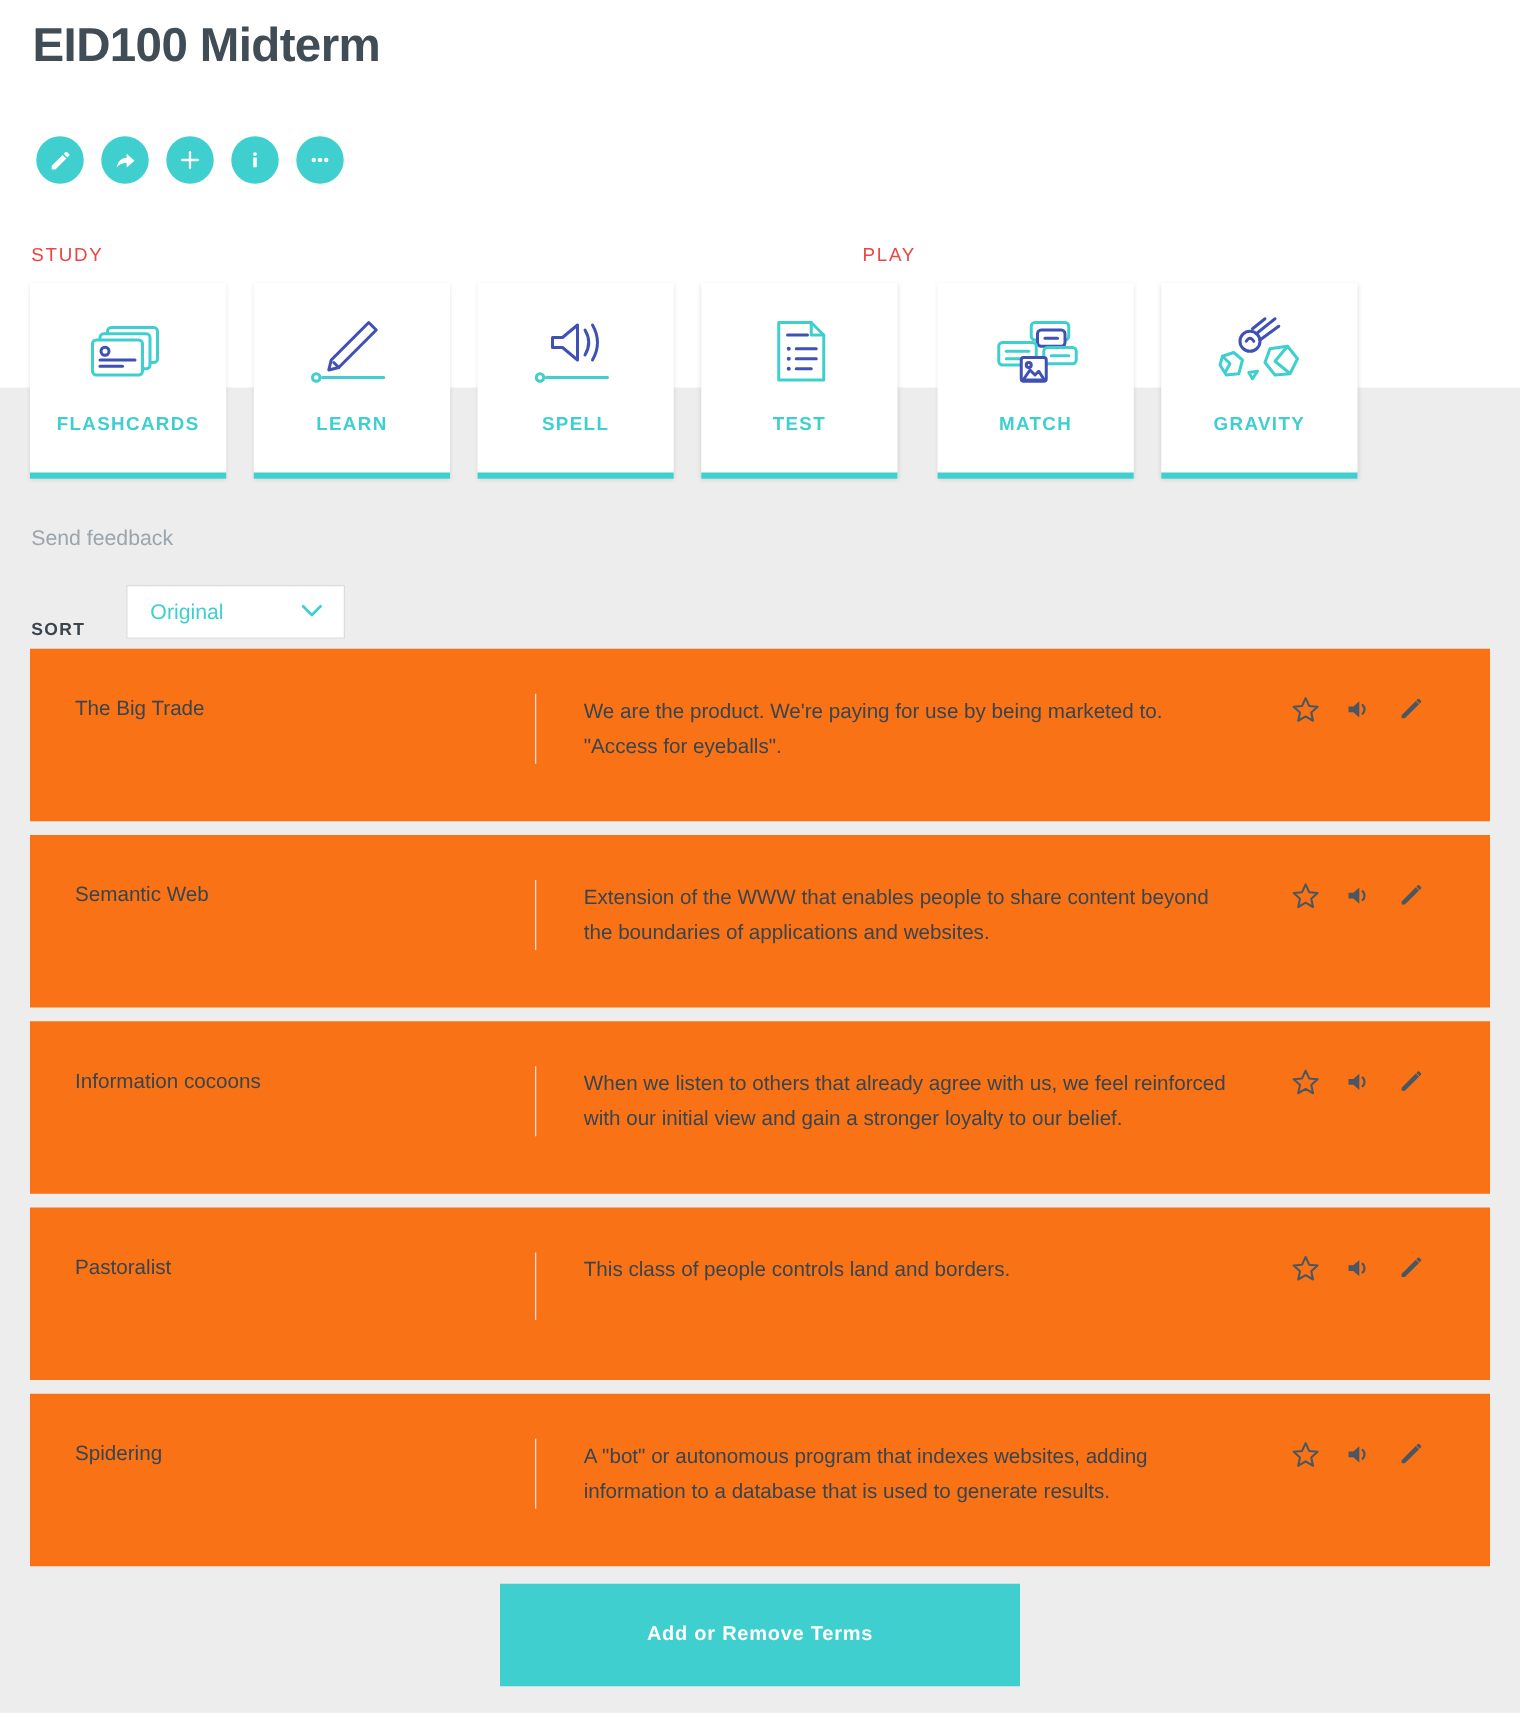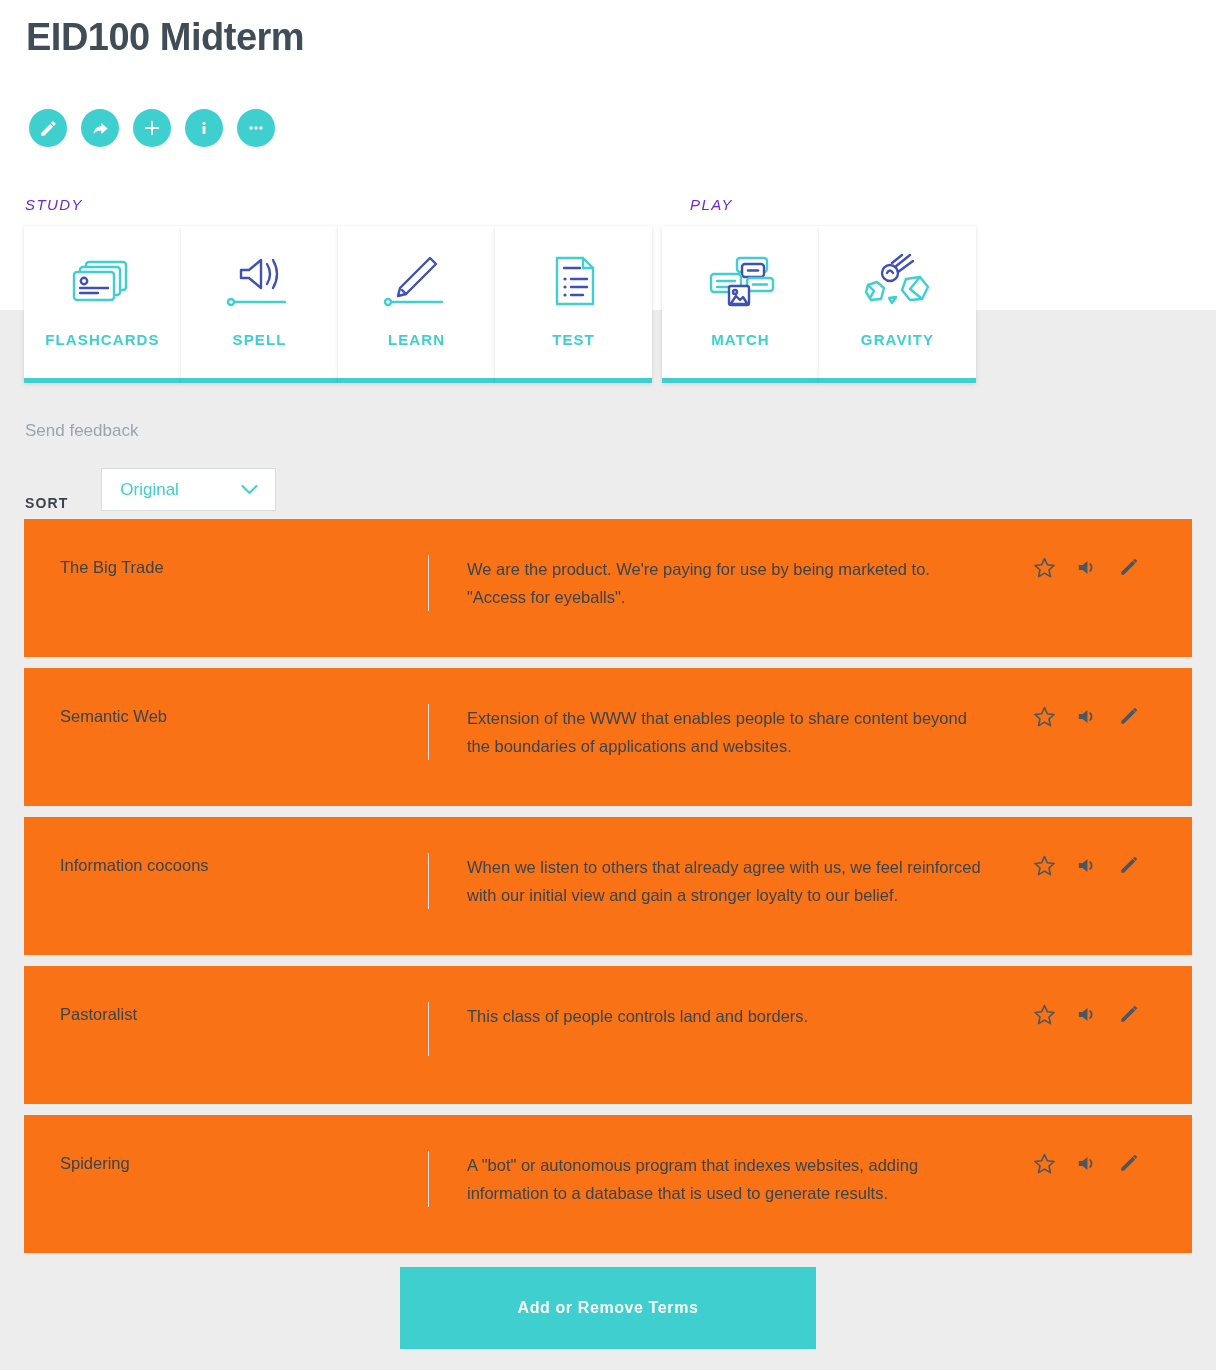--- a/index.html
+++ b/index.html
@@ -50,33 +50,32 @@
     cursor: pointer;
     border: none;
   }
   .circle-btn svg { display: block; }
 
   
   .sec-label {
     position: absolute;
     font-size: 15px;
     letter-spacing: 1.4px;
-    color: #6d28d9;
+    color: #ef4444;
     font-weight: normal;
-    font-style: italic;
   }
   #label-study { left: 25px; top: 196px; }
   #label-play  { left: 690px; top: 196px; }
 
   
   .modes {
     position: absolute;
     left: 24px; top: 226px;
     display: flex;
-    gap: 0;
+    gap: 22px;
   }
   .mode-card {
     width: 157px; height: 157px;
     background: #ffffff;
     border-bottom: 5px solid #3fcfcf;
     box-shadow: 0 1px 4px rgba(0,0,0,0.13);
     display: flex;
     flex-direction: column;
     align-items: center;
     cursor: pointer;
@@ -265,40 +264,40 @@
           <line x1="14" y1="34" x2="42" y2="34" stroke="#3f51b5"></line>
           <line x1="14" y1="39" x2="32" y2="39" stroke="#3f51b5"></line>
         </svg>
       </div>
       <div class="mode-label">FLASHCARDS</div>
     </div>
 
     <div class="mode-card">
       <div class="icon-wrap">
         <svg width="74" height="56" viewBox="0 0 74 56" fill="none" stroke-width="2.4" stroke-linejoin="round" stroke-linecap="round">
+          <path d="M50 4 L56 10 L26 40 L18 42 L20 34 Z" stroke="#3f51b5"></path>
+          <line x1="22" y1="36" x2="26" y2="40" stroke="#3f51b5"></line>
+          <circle cx="8" cy="48" r="3" stroke="#3fcfcf"></circle>
+          <line x1="13" y1="48" x2="62" y2="48" stroke="#3fcfcf"></line>
+        </svg>
+      </div>
+      <div class="mode-label">LEARN</div>
+    </div>
+
+    <div class="mode-card">
+      <div class="icon-wrap">
+        <svg width="74" height="56" viewBox="0 0 74 56" fill="none" stroke-width="2.4" stroke-linejoin="round" stroke-linecap="round">
           <path d="M18 16 L26 16 L38 6 L38 34 L26 24 L18 24 Z" stroke="#3f51b5"></path>
           <path d="M44 10 Q50 20 44 30" stroke="#3f51b5"></path>
           <path d="M50 6 Q58 20 50 34" stroke="#3f51b5"></path>
           <circle cx="8" cy="48" r="3" stroke="#3fcfcf"></circle>
           <line x1="13" y1="48" x2="62" y2="48" stroke="#3fcfcf"></line>
         </svg>
       </div>
       <div class="mode-label">SPELL</div>
-    </div>
-
-    <div class="mode-card">
-      <div class="icon-wrap">
-        <svg width="74" height="56" viewBox="0 0 74 56" fill="none" stroke-width="2.4" stroke-linejoin="round" stroke-linecap="round">
-          <path d="M50 4 L56 10 L26 40 L18 42 L20 34 Z" stroke="#3f51b5"></path>
-          <line x1="22" y1="36" x2="26" y2="40" stroke="#3f51b5"></line>
-          <circle cx="8" cy="48" r="3" stroke="#3fcfcf"></circle>
-          <line x1="13" y1="48" x2="62" y2="48" stroke="#3fcfcf"></line>
-        </svg>
-      </div>
-      <div class="mode-label">LEARN</div>
     </div>
 
     <div class="mode-card">
       <div class="icon-wrap">
         <svg width="74" height="56" viewBox="0 0 74 56" fill="none" stroke-width="2.4" stroke-linejoin="round" stroke-linecap="round">
           <path d="M20 4 H46 L56 14 V50 H20 Z" stroke="#3fcfcf"></path>
           <path d="M46 4 V14 H56" stroke="#3fcfcf"></path>
           <line x1="27" y1="14" x2="43" y2="14" stroke="#3f51b5"></line>
           <circle cx="28" cy="25" r="1.6" fill="#3f51b5" stroke="none"></circle>
           <circle cx="28" cy="33" r="1.6" fill="#3f51b5" stroke="none"></circle>

